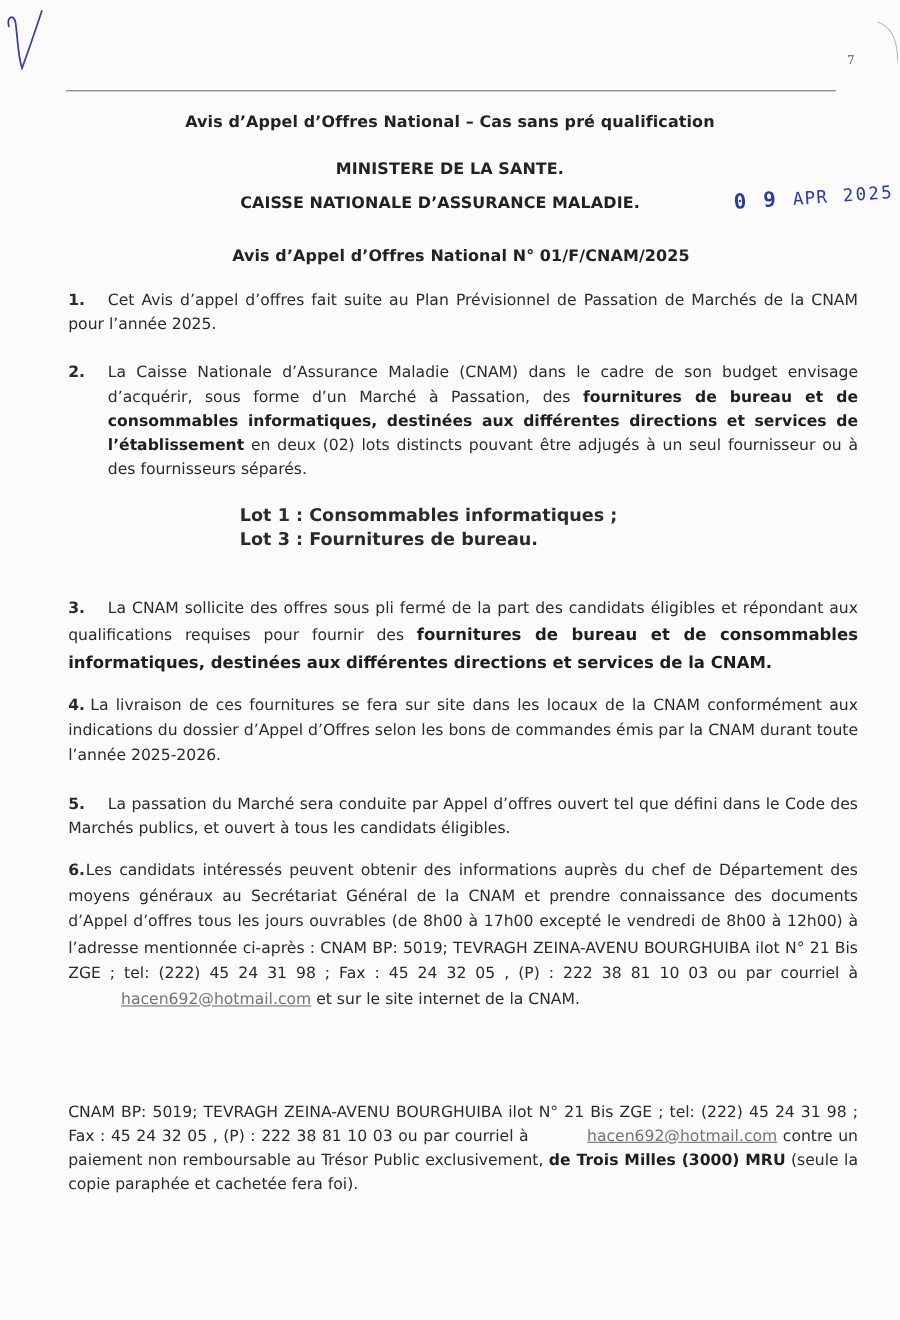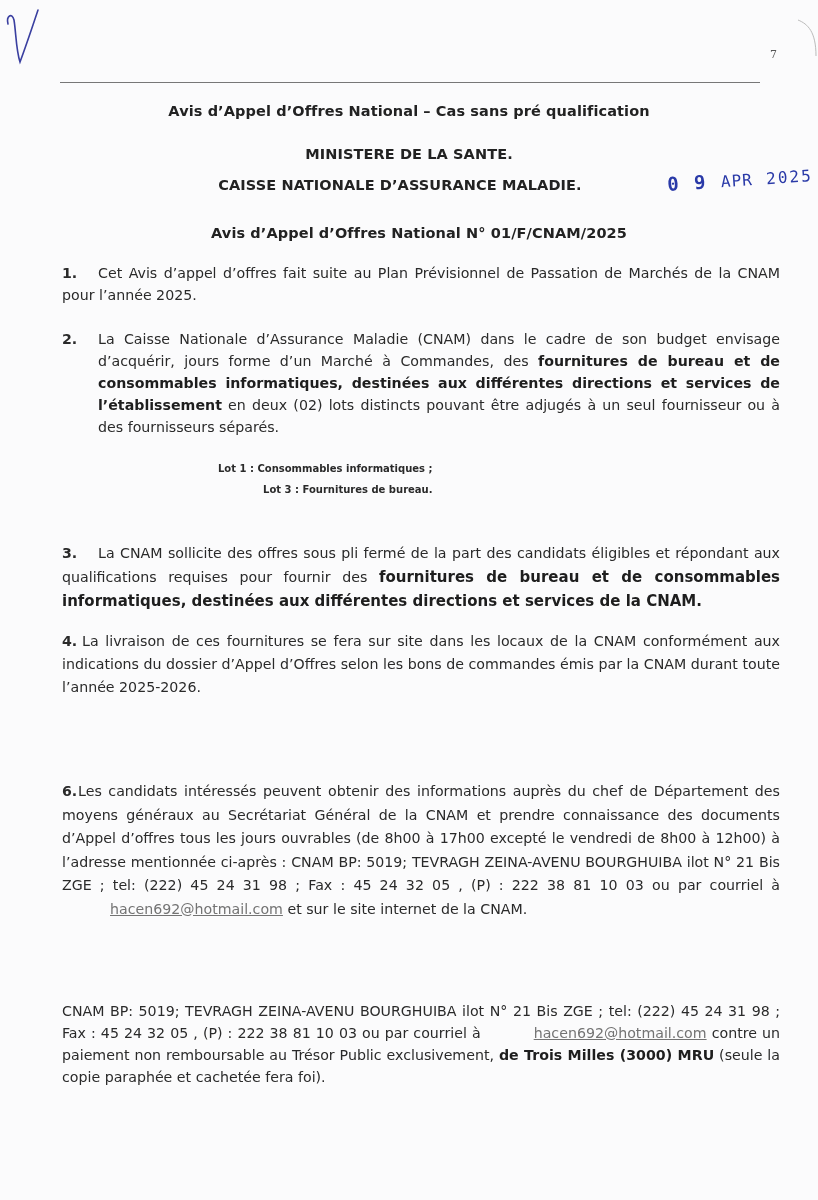--- a/index.html
+++ b/index.html
@@ -18,21 +18,21 @@
   .h3 { top: 177px; left: 0; width: 800px; }
   .h4 { top: 225px; left: 10px; }
   .stamp { position: absolute; left: 667px; top: 168px; color: #2a3aa8; font-family: "DejaVu Sans Mono", monospace; font-size: 19px; letter-spacing: 2px; transform: rotate(-4deg); font-weight: bold; }
   .stamp .month { font-size: 16px; font-weight: normal; letter-spacing: 1px; }
   .stamp .year { font-size: 16px; font-weight: normal; }
   .para { position: absolute; left: 62px; width: 718px; font-size: 14.2px; line-height: 22px; text-align: justify; }
   .para b { color: #1e1e1e; }
   .num { font-weight: bold; display: inline-block; }
   .p1 { top: 262px; }
   .p2 { top: 328px; }
-  .lots { position: absolute; left: 218px; top: 458px; font-weight: bold; font-size: 10px; line-height: 21px; text-align: right; }
+  .lots { position: absolute; left: 218px; top: 458px; font-weight: bold; font-size: 16px; line-height: 21px; }
   .p3 { top: 541px; line-height: 24px; }
   .p3 .bold-lg { font-size: 15px; }
   .p4 { top: 630px; line-height: 23px; }
   .p5 { top: 720px; line-height: 22px; }
   .p6 { top: 780px; line-height: 23.5px; }
   .p7 { top: 940px; line-height: 22px; }
   .p7b { top: 1000px; line-height: 22px; }
   a.email { color: #737373; text-decoration: underline; margin-left: 48px; }
 </style>
 </head>
@@ -64,37 +64,40 @@
 
   <div class="heading h4">Avis d’Appel d’Offres National N° 01/F/CNAM/2025</div>
 
   <div class="para p1">
     <span class="num" style="width:36px">1.</span><span>Cet Avis d’appel d’offres fait suite au Plan Prévisionnel de Passation de Marchés de la CNAM pour l’année 2025.</span>
   </div>
 
   <div class="para p2" style="display:flex;">
     <span class="num" style="min-width:36px;flex:0 0 36px">2.</span>
     <span style="flex:1;">
-      <span>La Caisse Nationale d’Assurance Maladie (CNAM) dans le cadre de son budget envisage d’acquérir, jours forme d’un Marché à Commandes, des </span><b>fournitures de bureau et de consommables informatiques, destinées aux différentes directions et services de l’établissement</b><span> en deux (02) lots distincts pouvant être adjugés à un seul fournisseur ou à des fournisseurs séparés.</span>
+      <span>La Caisse Nationale d’Assurance Maladie (CNAM) dans le cadre de son budget envisage d’acquérir, sous forme d’un Marché à Passation, des </span><b>fournitures de bureau et de consommables informatiques, destinées aux différentes directions et services de l’établissement</b><span> en deux (02) lots distincts pouvant être adjugés à un seul fournisseur ou à des fournisseurs séparés.</span>
     </span>
   </div>
 
   <div class="lots">
     <div>Lot 1 : Consommables informatiques ;</div>
     <div>Lot 3 : Fournitures de bureau.</div>
   </div>
 
   <div class="para p3">
     <span class="num" style="width:36px">3.</span><span>La CNAM sollicite des offres sous pli fermé de la part des candidats éligibles et répondant aux qualifications requises pour fournir des </span><b class="bold-lg">fournitures de bureau et de consommables informatiques, destinées aux différentes directions et services de la CNAM.</b>
   </div>
 
   <div class="para p4">
     <span class="num" style="width:20px">4.</span><span>La livraison de ces fournitures se fera sur site dans les locaux de la CNAM conformément aux indications du dossier d’Appel d’Offres selon les bons de commandes émis par la CNAM durant toute l’année 2025-2026.</span>
   </div>
 
+  <div class="para p5">
+    <span class="num" style="width:36px">5.</span><span>La passation du Marché sera conduite par Appel d’offres ouvert tel que défini dans le Code des Marchés publics, et ouvert à tous les candidats éligibles.</span>
+  </div>
 
   <div class="para p6">
     <span class="num" style="width:16px">6.</span><span>Les candidats intéressés peuvent obtenir des informations auprès du chef de Département des moyens généraux au Secrétariat Général de la CNAM et prendre connaissance des documents d’Appel d’offres tous les jours ouvrables (de 8h00 à 17h00 excepté  le vendredi de 8h00 à 12h00) à l’adresse mentionnée ci-après : CNAM  BP: 5019; TEVRAGH ZEINA-AVENU BOURGHUIBA ilot  N° 21 Bis ZGE ; tel:  (222) 45 24 31 98 ; Fax : 45 24 32 05 , (P) : 222  38 81 10 03 ou par courriel à </span><a class="email">hacen692@hotmail.com</a><span> et sur le site internet de la CNAM.</span>
   </div>
 
 
   <div class="para p7b">
     <span>CNAM  BP: 5019; TEVRAGH ZEINA-AVENU BOURGHUIBA ilot  N° 21 Bis ZGE ; tel: (222) 45 24 31 98 ; Fax : 45 24 32 05 , (P) : 222  38 81 10 03 ou par courriel à </span><a class="email">hacen692@hotmail.com</a><span> contre un paiement non remboursable au Trésor Public exclusivement, </span><b>de Trois Milles (3000) MRU</b><span> (seule la copie  paraphée et cachetée  fera foi).</span>
   </div>
 

